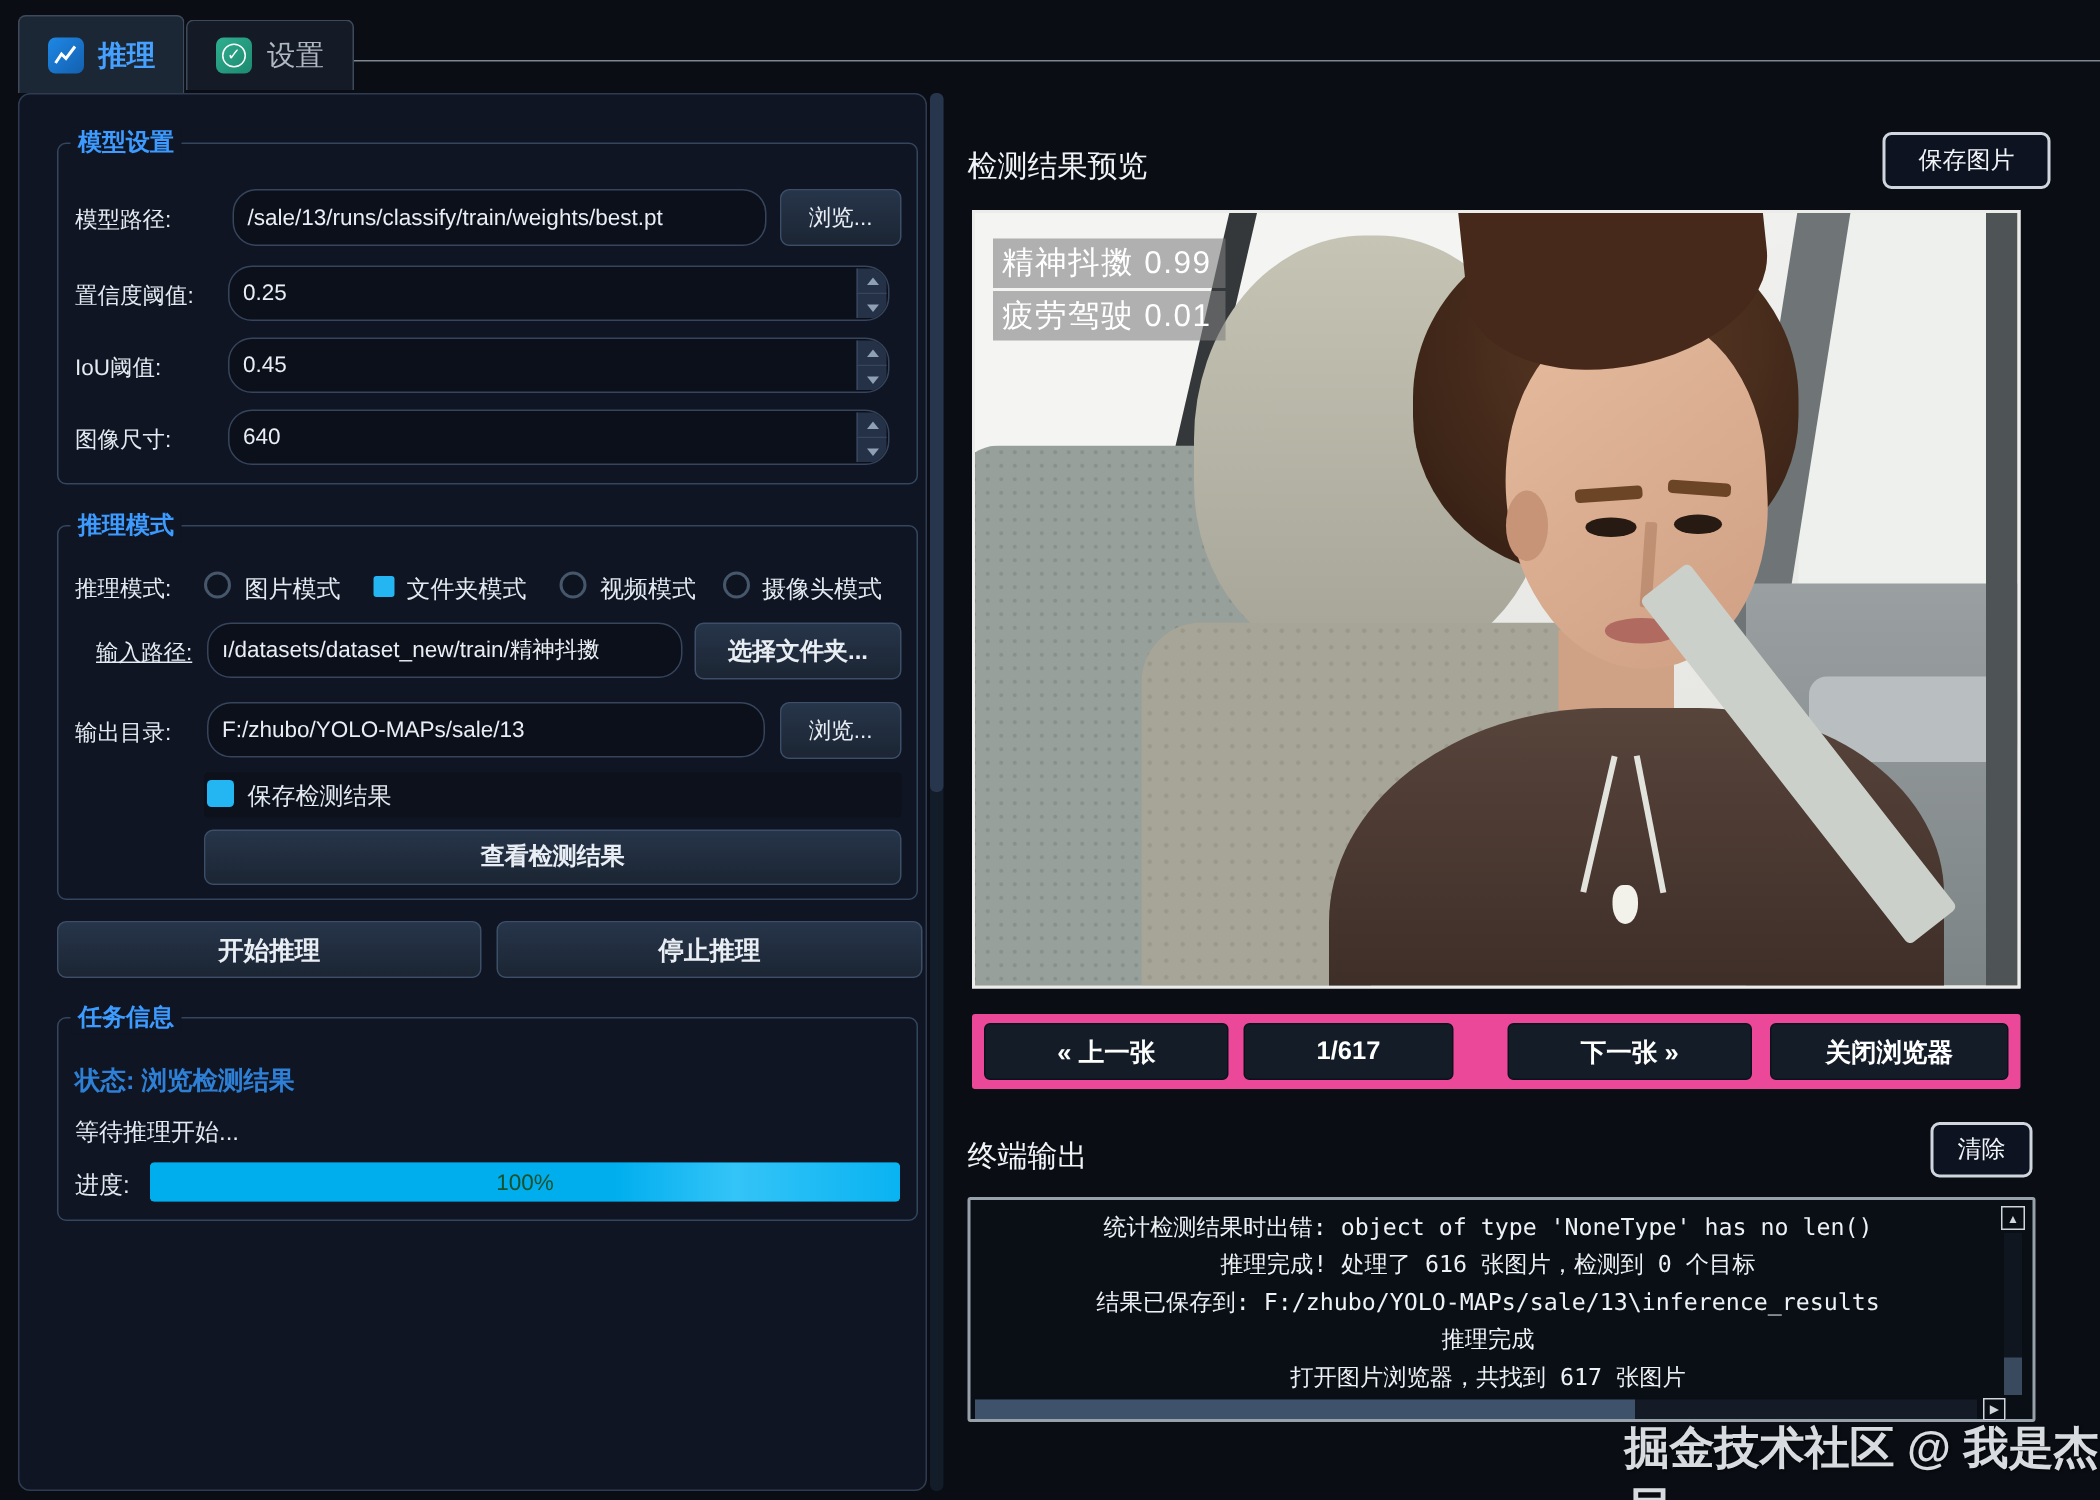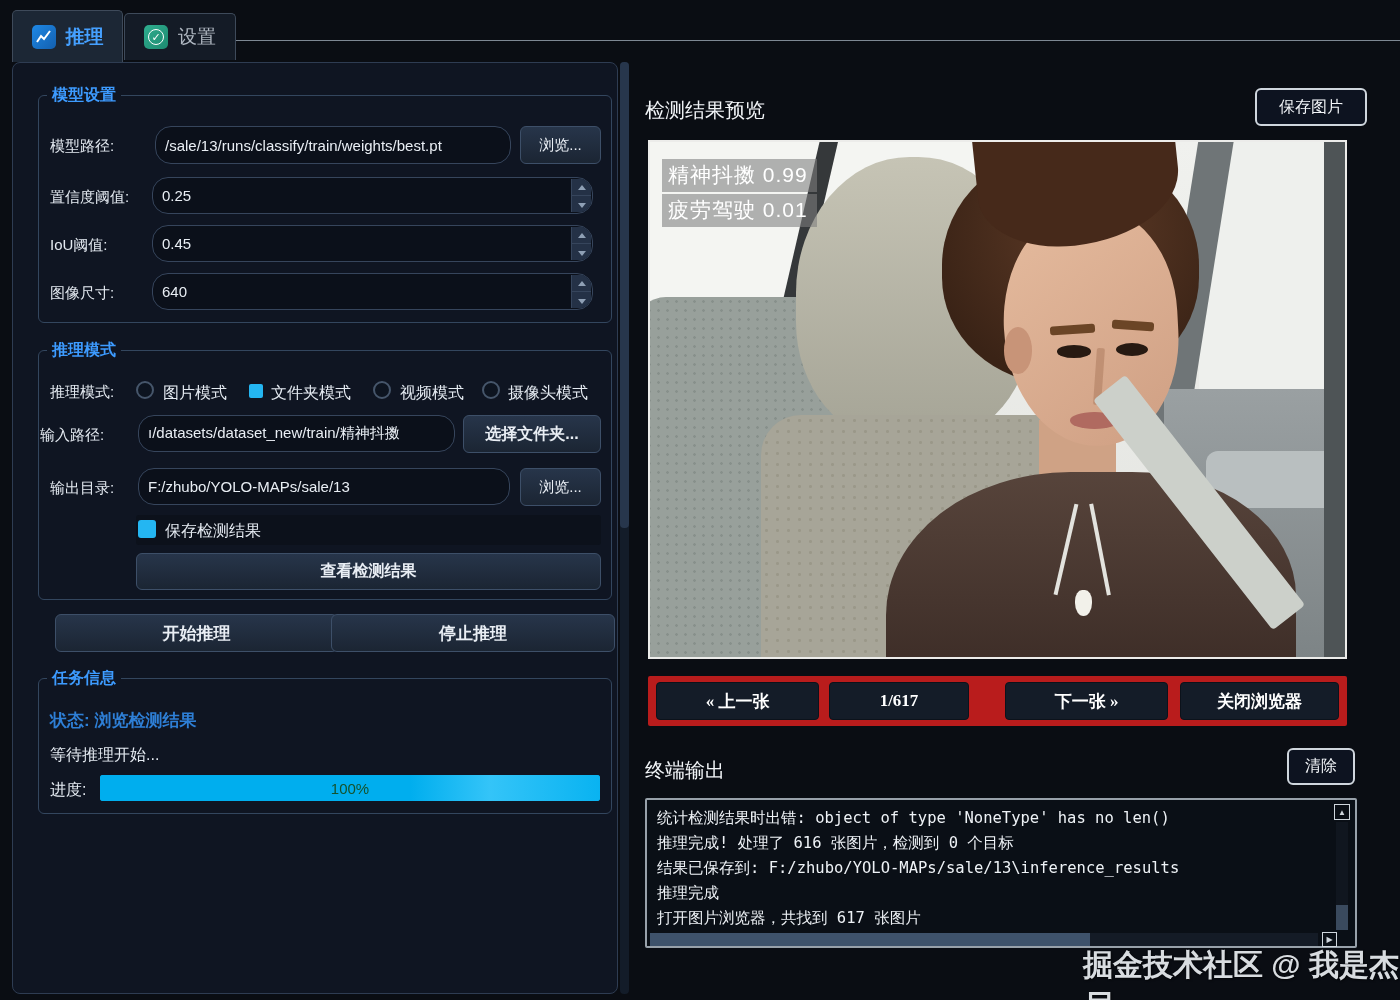--- a/index.html
+++ b/index.html
@@ -46,27 +46,27 @@
   .progress-text { position:absolute; inset:0; display:flex; align-items:center; justify-content:center;
     color:#14532d; font-size:15px; }
 
   
   .h-title { font-size:20px; color:#f2f5f8; }
   .btn-outline { background:#0d1320; border:2px solid #cfd6dd; border-radius:6px; color:#f2f5f8;
     font-size:16px; display:flex; align-items:center; justify-content:center; cursor:pointer; }
   .photo-frame { border:2px solid #ececea; overflow:hidden; background:#e7e8e4; }
   .ov-label { display:table; background:rgba(125,125,125,.58); color:#fff; font-size:21px;
     padding:2px 9px 3px 6px; margin-bottom:2px; letter-spacing:1px; }
-  .navstrip { background:#b91c1c; border-radius:2px;font-family:Liberation Serif, serif; }
+  .navstrip { background:#ec4899; border-radius:2px; }
   .navbtn { position:absolute; top:6px; height:38px; background:#141c28; border:1px solid #0c121b;
     border-radius:4px; color:#fff; font-size:17px; font-weight:bold;
     display:flex; align-items:center; justify-content:center; cursor:pointer; }
   .terminal { background:#0a0f16; border:2px solid #98a1aa; border-radius:2px;
     font-family:"DejaVu Sans Mono","Liberation Mono",monospace; font-size:15.5px;
-    color:#eef2f6; line-height:25px; padding:6px 28px 6px 10px; white-space:nowrap; overflow:hidden; }
+    color:#eef2f6; line-height:25px; padding:6px 28px 6px 10px; white-space:nowrap; overflow:hidden;text-align:center; }
   .sb-box { background:#0a0f16; border:1px solid #cfd6dd; display:flex; align-items:center;
     justify-content:center; color:#cfd6dd; font-size:8px; }
   .watermark { font-size:30px; color:#d8dce0; text-shadow:1px 1px 2px rgba(0,0,0,.6); font-weight:bold; }
   .shape { position:absolute; }
 </style>
 </head>
 <body>
 
 <div class="abs tab-line" style="left:236px; top:40px; width:1164px;"></div>
 <div class="abs tab tab-active" style="left:12px; top:10px; width:111px; height:52px; font-size:19px;">
@@ -129,34 +129,34 @@
 <div class="abs lbl" style="left:50px; top:383px;">推理模式:</div>
 <div class="abs radio" style="left:136px; top:381px;"></div>
 <div class="abs lbl" style="left:163px; top:383px; font-size:16px;">图片模式</div>
 <div class="abs radio-sel" style="left:249px; top:384px;"></div>
 <div class="abs lbl" style="left:271px; top:383px; font-size:16px;">文件夹模式</div>
 <div class="abs radio" style="left:373px; top:381px;"></div>
 <div class="abs lbl" style="left:400px; top:383px; font-size:16px;">视频模式</div>
 <div class="abs radio" style="left:482px; top:381px;"></div>
 <div class="abs lbl" style="left:508px; top:383px; font-size:16px;">摄像头模式</div>
 
-<div class="abs lbl" style="left:40px; top:426px;">输入路径:</div>
+<div class="abs lbl" style="left:64px; top:426px;text-decoration:underline;">输入路径:</div>
 <div class="abs input" style="left:138px; top:415px; width:317px; height:37px;">ı/datasets/dataset_new/train/精神抖擞</div>
 <div class="abs btn" style="left:463px; top:415px; width:138px; height:38px; font-size:16px; font-weight:bold;">选择文件夹...</div>
 
 <div class="abs lbl" style="left:50px; top:479px;">输出目录:</div>
 <div class="abs input" style="left:138px; top:468px; width:372px; height:37px;text-align:center;">F:/zhubo/YOLO-MAPs/sale/13</div>
 <div class="abs btn" style="left:520px; top:468px; width:81px; height:38px;">浏览...</div>
 
 <div class="abs" style="left:136px; top:515px; width:465px; height:30px; background:#0c111b; border-radius:3px;"></div>
 <div class="abs checkbox" style="left:138px; top:520px;"></div>
 <div class="abs lbl" style="left:165px; top:521px; font-size:16px;">保存检测结果</div>
 <div class="abs btn" style="left:136px; top:553px; width:465px; height:37px; font-size:16px; font-weight:bold;">查看检测结果</div>
 
-<div class="abs btn" style="left:38px; top:614px; width:283px; height:38px; font-size:17px; font-weight:bold;margin-left:17px;">开始推理</div>
+<div class="abs btn" style="left:38px; top:614px; width:283px; height:38px; font-size:17px; font-weight:bold;">开始推理</div>
 <div class="abs btn" style="left:331px; top:614px; width:284px; height:38px; font-size:17px; font-weight:bold;">停止推理</div>
 
 <div class="abs groupbox" style="left:38px; top:678px; width:574px; height:136px;">
   <span class="group-title">任务信息</span>
 </div>
 <div class="abs" style="left:50px; top:709px; color:#2e7fd6; font-weight:bold; font-size:17px;">状态: 浏览检测结果</div>
 <div class="abs lbl" style="left:50px; top:745px; font-size:16px;">等待推理开始...</div>
 <div class="abs lbl" style="left:50px; top:780px; font-size:16px;">进度:</div>
 <div class="abs progress-track" style="left:100px; top:775px; width:500px; height:26px;">
   <div class="progress-fill"></div>

